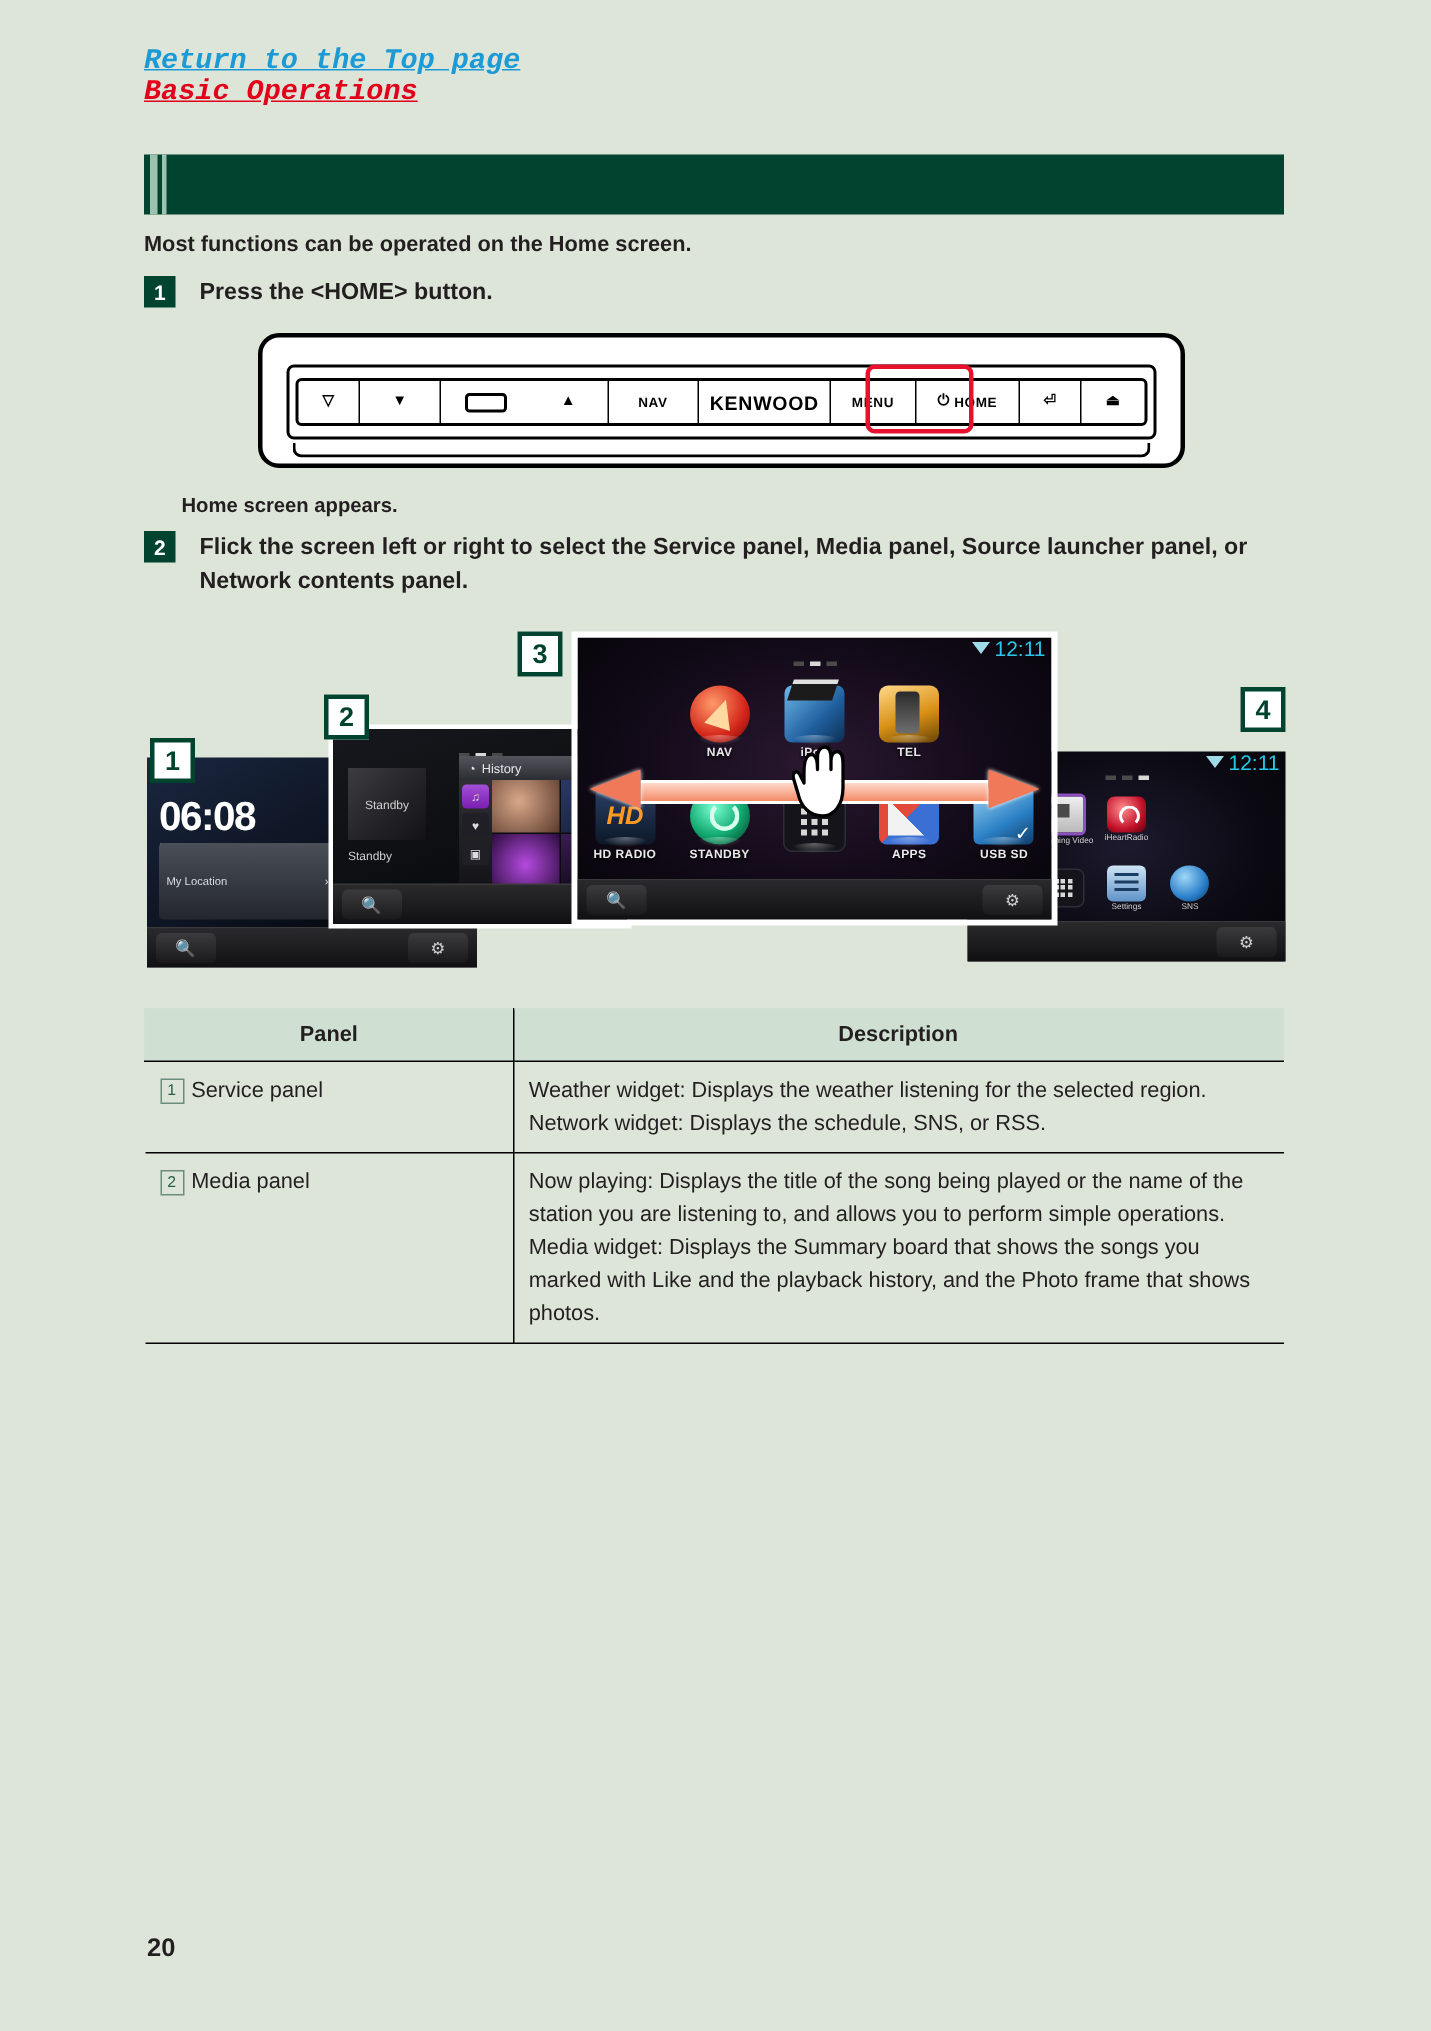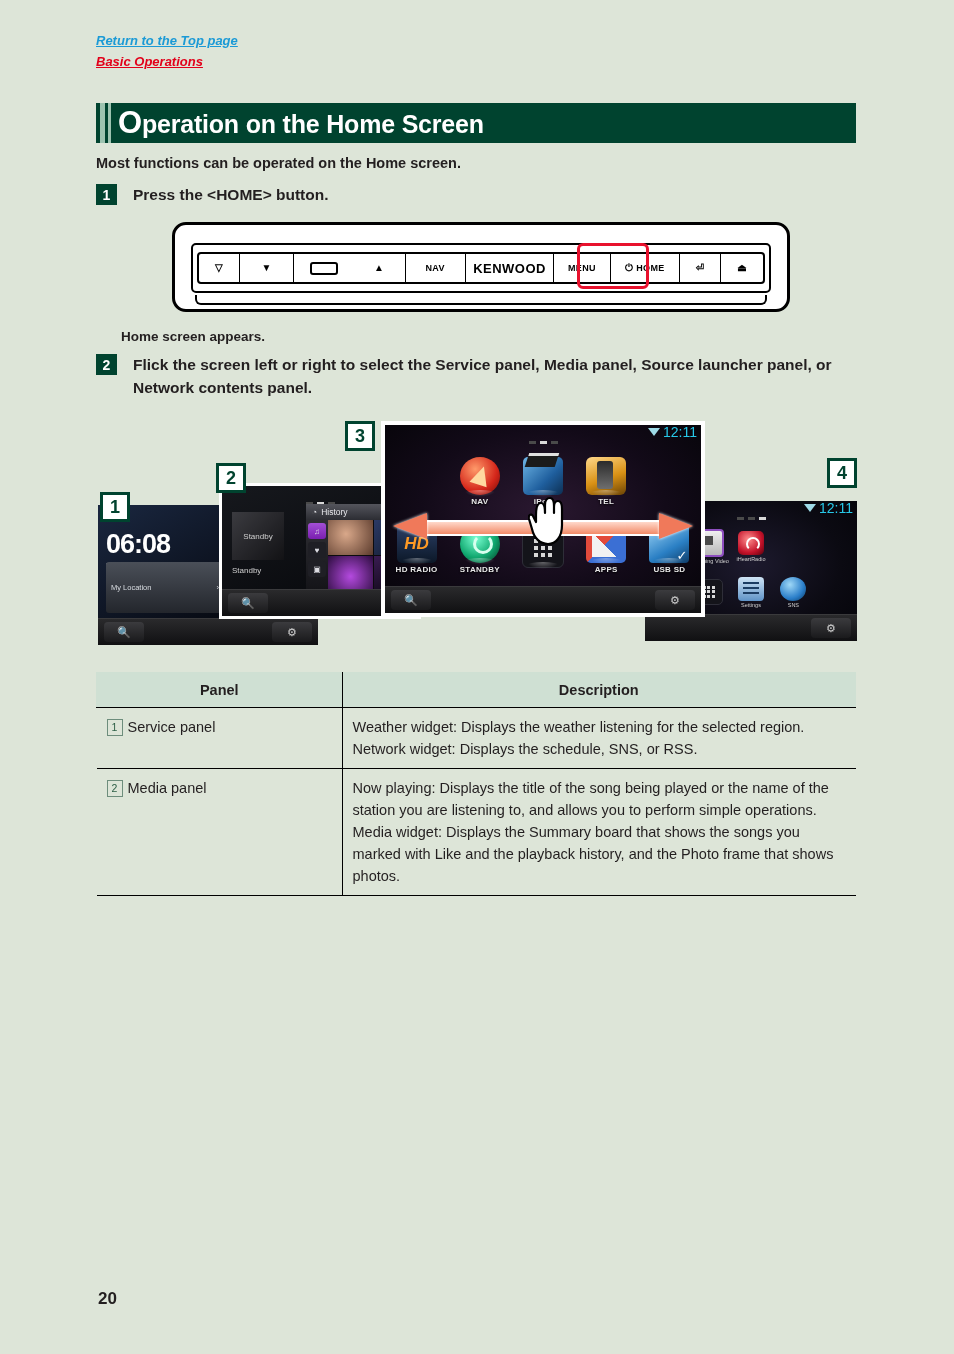--- a/index.html
+++ b/index.html
@@ -12,23 +12,24 @@
     font-family: "Liberation Sans", sans-serif;
     color: #231f20;
     overflow: hidden;
   }
 
   
   .toplinks { position:absolute; left:96px; top:30px; }
   .toplink {
     display:block;
     font-weight:bold; font-style:italic;
-    font-size:13px; line-height:21px;
+    font-size:19px; line-height:21px;
     text-decoration:underline;
     white-space:nowrap;
+    font-family:Liberation Mono, monospace;
   }
   .toplink.blue { color:#1b9ad6; }
   .toplink.red  { color:#e2001a; }
 
   
   .banner {
     position:absolute; left:96px; top:103px;
     width:760px; height:40px;
     background:#00432f;
     display:flex; align-items:center;
@@ -398,21 +399,20 @@
 </head>
 <body>
 
 <div class="toplinks">
   <a class="toplink blue" href="#">Return to the Top page</a>
   <a class="toplink red" href="#">Basic Operations</a>
 </div>
 
 <div class="banner">
   <span class="bars"></span>
-  <span class="banner-title"><span class="cap">O</span><span>peration on the Home Screen</span></span>
 </div>
 
 <div class="intro">Most functions can be operated on the Home screen.</div>
 
 <div class="step" id="step1">
   <span class="step-num">1</span>
   <span class="step-text">Press the &lt;HOME&gt; button.</span>
 </div>
 
 <div class="faceplate">

